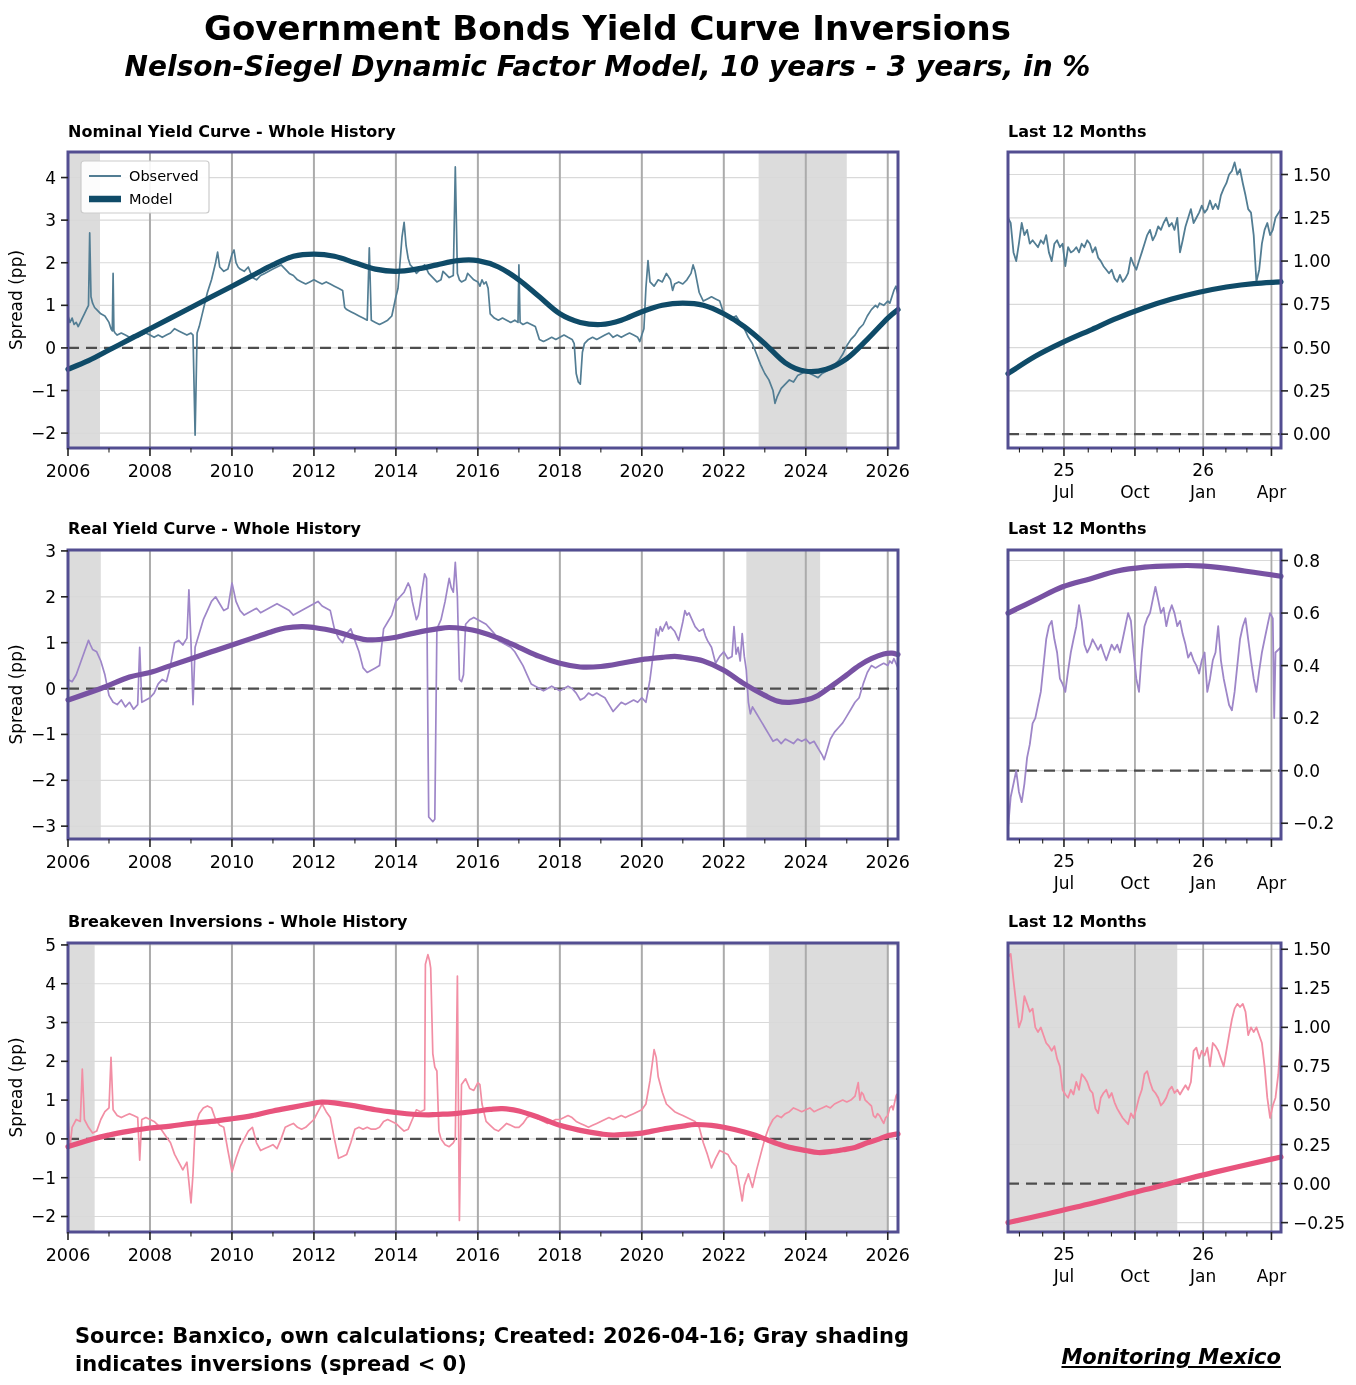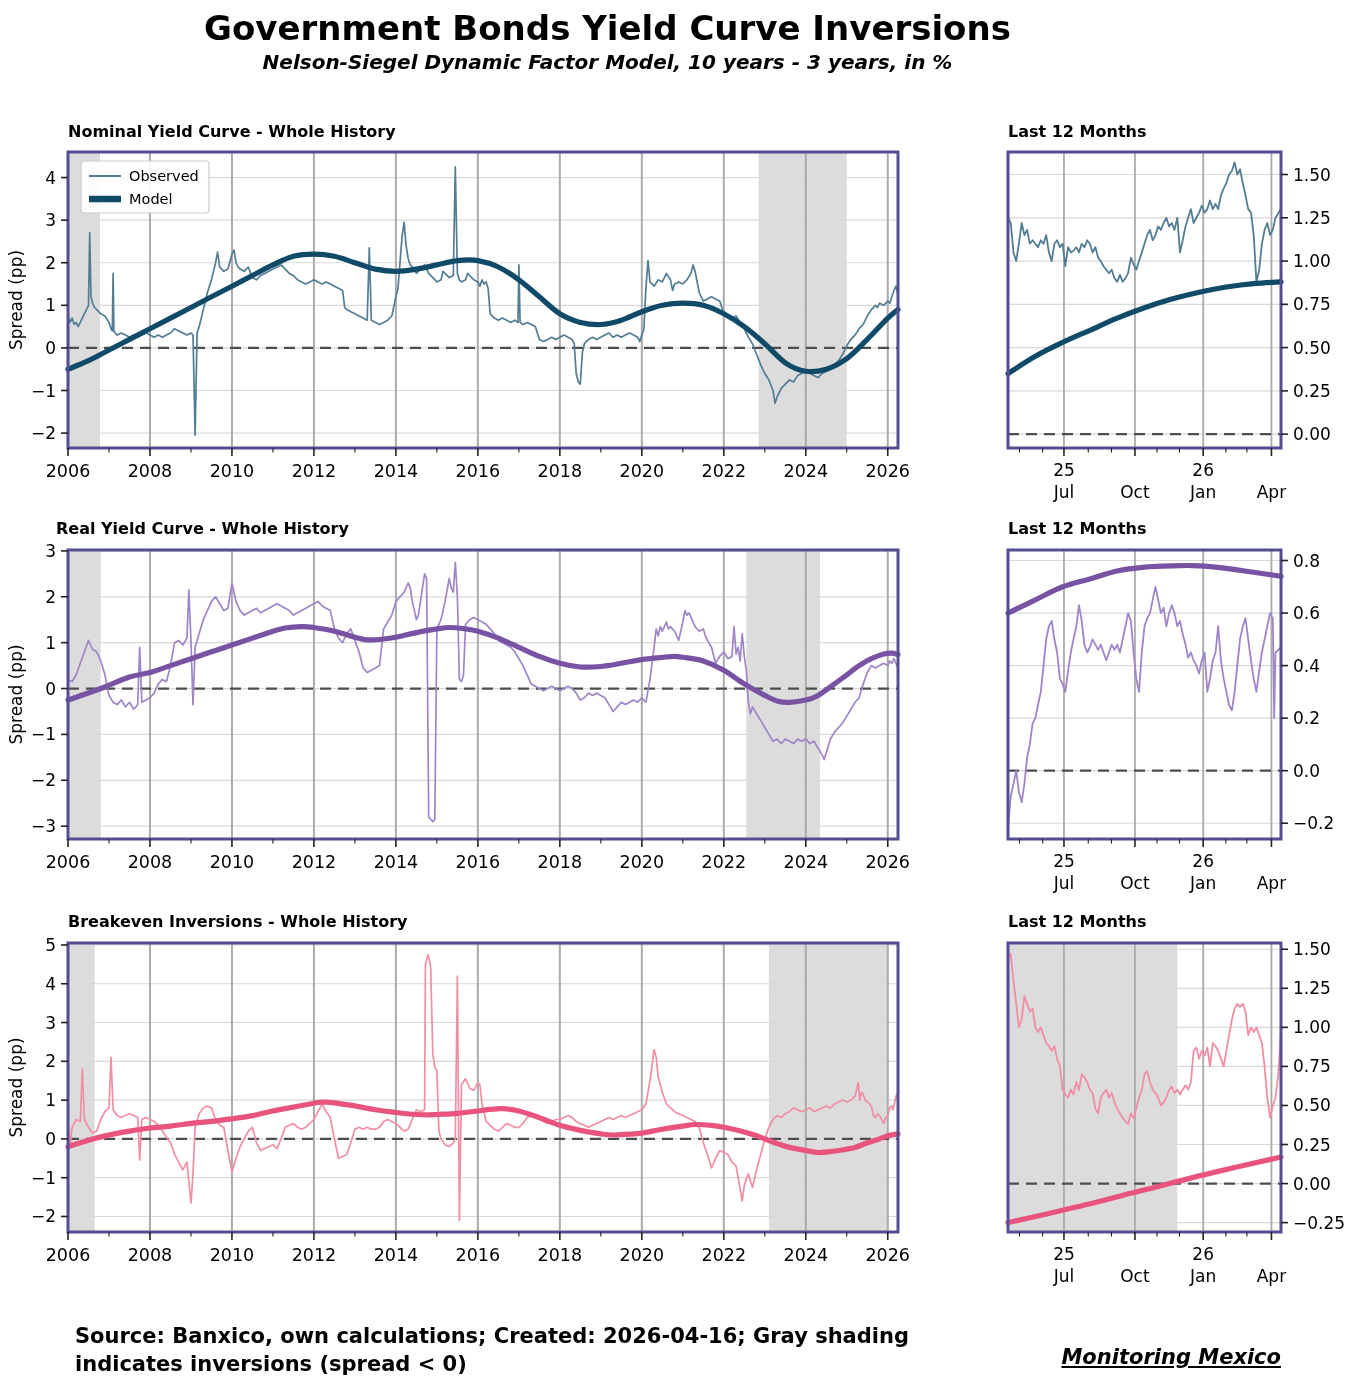--- a/index.html
+++ b/index.html
@@ -1,34 +1,34 @@
 <!DOCTYPE html>
 <html><head>
 <meta charset="utf-8">
 <style>
   html,body{margin:0;padding:0;background:#fff;}
   body{width:1356px;height:1385px;position:relative;font-family:"DejaVu Sans","Liberation Sans",sans-serif;color:#000;}
   .hdr{position:absolute;left:0;width:1215px;text-align:center;}
   #main-title{top:8px;font-size:34px;font-weight:bold;}
-  #subtitle{top:50px;font-size:20px;font-weight:bold;font-style:italic;}
+  #subtitle{top:50px;font-size:28px;font-weight:bold;font-style:italic;}
   .panel-title{position:absolute;font-size:16px;font-weight:bold;white-space:nowrap;}
   .chart{position:absolute;}
   .chart svg{overflow:visible;display:block;}
   #footer-source{position:absolute;left:75px;top:1317px;width:850px;font-size:21px;font-weight:bold;line-height:1.32;margin-top:6px;}
   #footer-brand{position:absolute;left:900px;top:1345px;width:381px;text-align:right;font-size:21px;font-weight:bold;font-style:italic;text-decoration:underline;}
 </style>
 </head>
 <body>
 
 <div class="hdr" id="main-title">Government Bonds Yield Curve Inversions</div>
 <div class="hdr" id="subtitle">Nelson-Siegel Dynamic Factor Model, 10 years - 3 years, in %</div>
 
 <div class="panel-title" style="left:68px;top:122px">Nominal Yield Curve - Whole History</div>
 <div class="panel-title" style="left:1008px;top:122px">Last 12 Months</div>
-<div class="panel-title" style="left:56px;top:519px">Real Yield Curve - Whole History</div>
+<div class="panel-title" style="left:68px;top:519px">Real Yield Curve - Whole History</div>
 <div class="panel-title" style="left:1008px;top:519px">Last 12 Months</div>
 <div class="panel-title" style="left:68px;top:912px">Breakeven Inversions - Whole History</div>
 <div class="panel-title" style="left:1008px;top:912px">Last 12 Months</div>
 
 <div class="chart" style="left:68px;top:152px">
     <svg width="830" height="296">
       <rect x="0" y="0" width="830" height="296" fill="#ffffff"></rect>
       <rect x="0" y="0" width="31.97037037036925" height="296" fill="#dcdcdc"></rect>
       <rect x="690.6419753086383" y="0" width="88.12345679012708" height="296" fill="#dcdcdc"></rect>
       <line x1="0" y1="281.0935251798561" x2="830" y2="281.0935251798561" stroke="#d9d9d9" stroke-width="1.2"></line>

